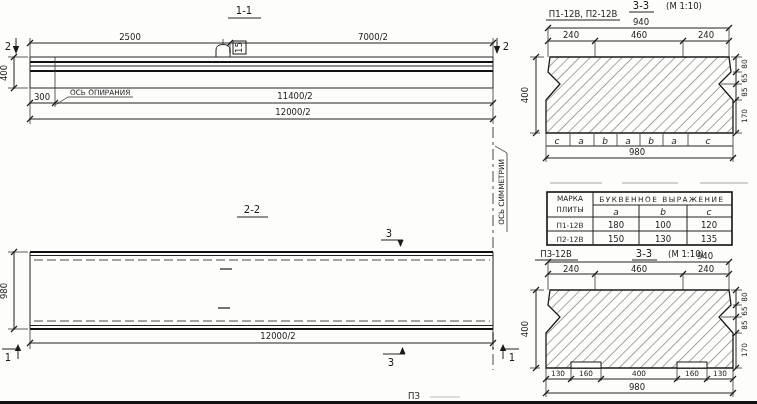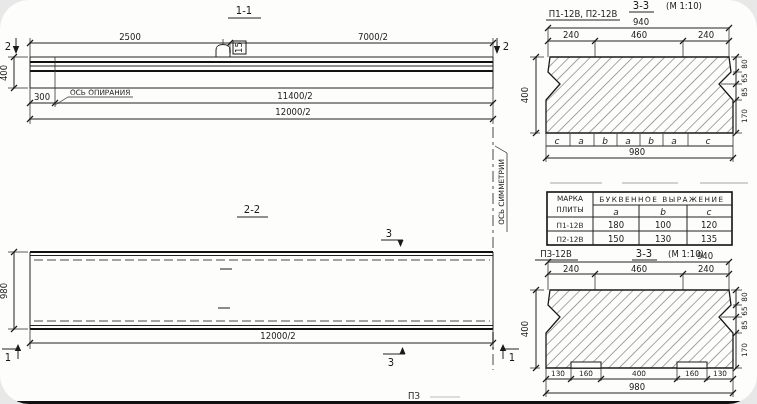--- a/index.html
+++ b/index.html
@@ -1,17 +1,17 @@
 <!DOCTYPE html>
 <html><head>
 <meta charset="utf-8">
 <style>
   html,body{margin:0;padding:0;background:#e8e8e8;}
   #stage{position:relative;width:757px;height:404px;background:#fdfdfc;overflow:hidden;
-         font-family:"DejaVu Sans",sans-serif;border-radius:29px;}
+         font-family:"DejaVu Sans",sans-serif;}
   svg{display:block}
   .ln{stroke:#222;stroke-width:1;fill:none;}
   .thk{stroke:#111;stroke-width:1.8;fill:none;}
   .thin{stroke:#333;stroke-width:0.8;fill:none;}
   .tick{stroke:#1a1a1a;stroke-width:1.2;}
   .dash{stroke:#333;stroke-width:0.9;fill:none;stroke-dasharray:11 4 3 4;}
   .dash2{stroke:#333;stroke-width:0.9;fill:none;stroke-dasharray:9 4;}
   .txt{font-family:"DejaVu Sans",sans-serif;font-size:8.5px;fill:#1a1a1a;}
   .big{font-size:10px;}
   .sml{font-size:7.3px;}

